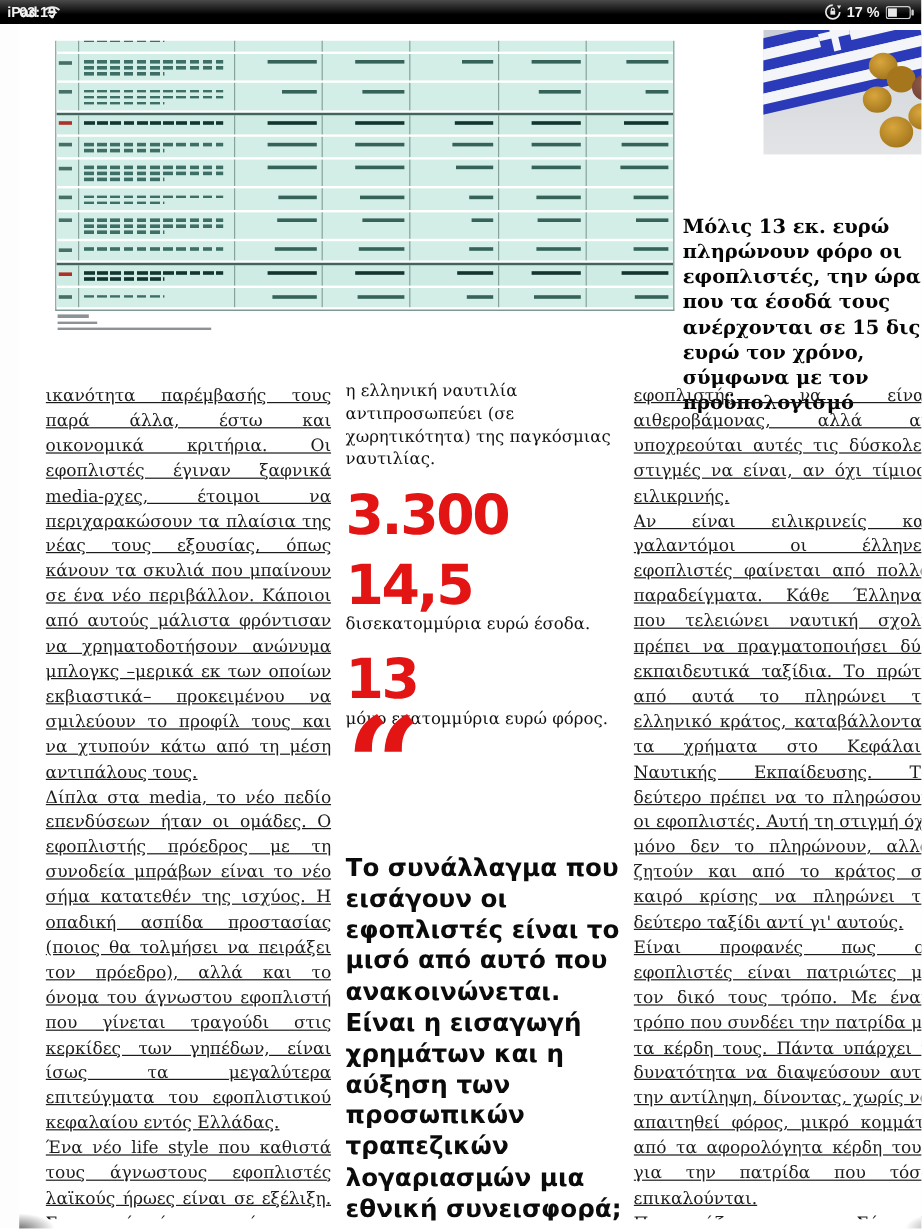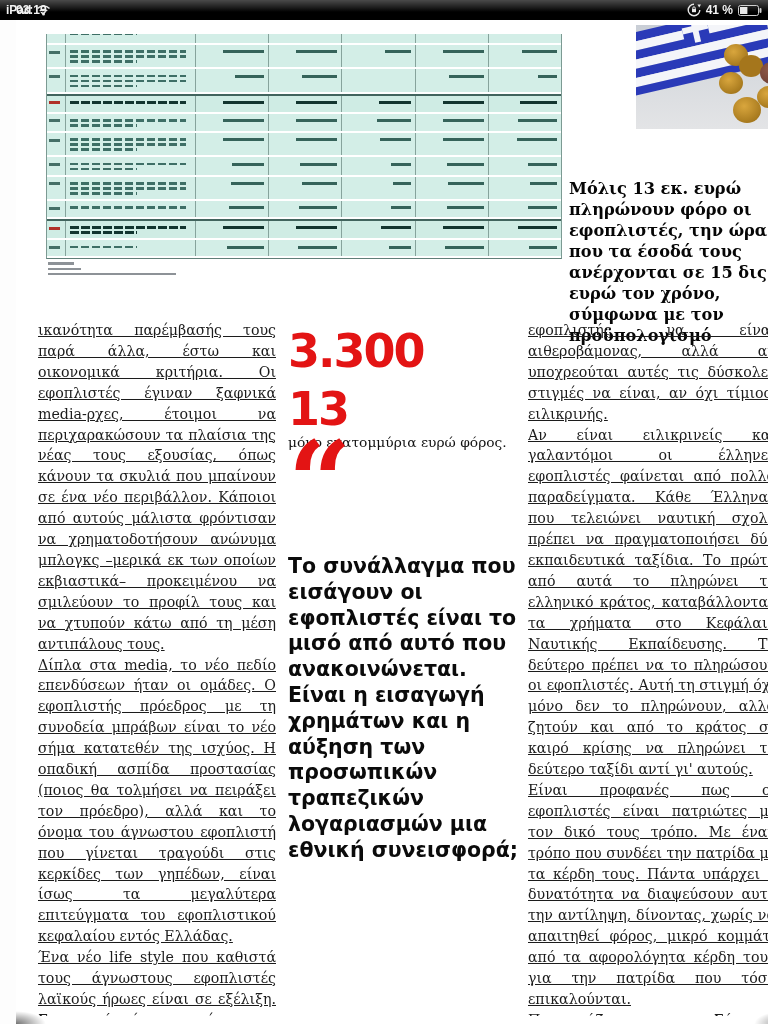--- a/index.html
+++ b/index.html
@@ -81,21 +81,21 @@
     <div class="sb-center">03:19</div>
     <div class="sb-right">
       <span class="sb-icon">
         <svg width="14" height="14" viewBox="0 0 14 14">
           <path d="M7 1.2 A5.8 5.8 0 1 0 12.8 7" fill="none" stroke="#e8e8e8" stroke-width="1.4"></path>
           <polygon points="10.5,1.5 14,1.5 12.2,4.5" fill="#e8e8e8"></polygon>
           <rect x="5" y="6" width="4" height="3.2" fill="#e8e8e8"></rect>
           <path d="M5.8 6 V5 a1.2 1.2 0 0 1 2.4 0 V6" fill="none" stroke="#e8e8e8" stroke-width="1"></path>
         </svg>
       </span>
-      <span>41 %</span>
+      <span>17 %</span>
       <span class="sb-icon">
         <svg width="24" height="11" viewBox="0 0 24 11">
           <rect x="0.5" y="0.5" width="20" height="10" rx="2" fill="none" stroke="#cfcfcf" stroke-width="1"></rect>
           <rect x="2" y="2" width="7.4" height="7" fill="#e8e8e8"></rect>
           <rect x="21.5" y="3" width="2" height="5" rx="1" fill="#cfcfcf"></rect>
         </svg>
       </span>
     </div>
   </div>
 
@@ -403,23 +403,28 @@
     <div class="caption">Μόλις 13 εκ. ευρώ πληρώνουν φόρο οι εφοπλιστές, την ώρα που τα έσοδά τους ανέρχονται σε 15 δις ευρώ τον χρόνο, σύμφωνα με τον προϋπολογισμό</div>
 
     <div class="col col-left">
       <p>ικανότητα παρέμβασής τους παρά άλλα, έστω και οικονομικά κριτήρια. Οι εφοπλιστές έγιναν ξαφνικά media-ρχες, έτοιμοι να περιχαρακώσουν τα πλαίσια της νέας τους εξουσίας, όπως κάνουν τα σκυλιά που μπαίνουν σε ένα νέο περιβάλλον. Κάποιοι από αυτούς μάλιστα φρόντισαν να χρηματοδοτήσουν ανώνυμα μπλογκς –μερικά εκ των οποίων εκβιαστικά– προκειμένου να σμιλεύουν το προφίλ τους και να χτυπούν κάτω από τη μέση αντιπάλους τους.</p>
       <p>Δίπλα στα media, το νέο πεδίο επενδύσεων ήταν οι ομάδες. Ο εφοπλιστής πρόεδρος με τη συνοδεία μπράβων είναι το νέο σήμα κατατεθέν της ισχύος. Η οπαδική ασπίδα προστασίας (ποιος θα τολμήσει να πειράξει τον πρόεδρο), αλλά και το όνομα του άγνωστου εφοπλιστή που γίνεται τραγούδι στις κερκίδες των γηπέδων, είναι ίσως τα μεγαλύτερα επιτεύγματα του εφοπλιστικού κεφαλαίου εντός Ελλάδας.</p>
       <p>Ένα νέο life style που καθιστά τους άγνωστους εφοπλιστές λαϊκούς ήρωες είναι σε εξέλιξη. Σε αυτό ίσως πρέπει να συνυπολογίσει κανείς την πρωτοβουλία των τελευταίων ημερών, κατά την οποία μερικοί εφοπλιστές άρχισαν να αγοράζουν τμήμα του ελληνικού χρέους. Πρακτικά κάτι τέτοιο δεν μπορεί να γίνει, ακόμη και αν υπάρχουν οι προθέσεις. Αν αρχίσει να αγοράζεται το χρέος σε μικρές τιμές, αυτόματα θα ανέβει. Το θέμα δεν είναι βέβαια αν έχει δικαίωμα κάποιος</p>
     </div>
 
     <div class="col-mid">
       <div class="stat">
+        <div class="stat-cap">η ελληνική ναυτιλία αντιπροσωπεύει (σε χωρητικότητα) της παγκόσμιας ναυτιλίας.</div>
       </div>
       <div class="stat">
         <div class="stat-num"><span>3.300</span></div>
+      </div>
+      <div class="stat">
+        <div class="stat-num"><span>14,5</span></div>
+        <div class="stat-cap">δισεκατομμύρια ευρώ έσοδα.</div>
       </div>
       <div class="stat">
         <div class="stat-num"><span>13</span></div>
         <div class="stat-cap">μόνο εκατομμύρια ευρώ φόρος.</div>
       </div>
       <div class="quote-mark">“</div>
       <div class="quote-text">Το συνάλλαγμα που εισάγουν οι εφοπλιστές είναι το μισό από αυτό που ανακοινώνεται. Είναι η εισαγωγή χρημάτων και η αύξηση των προσωπικών τραπεζικών λογαριασμών μια εθνική συνεισφορά;</div>
     </div>
 
     <div class="col col-right">

